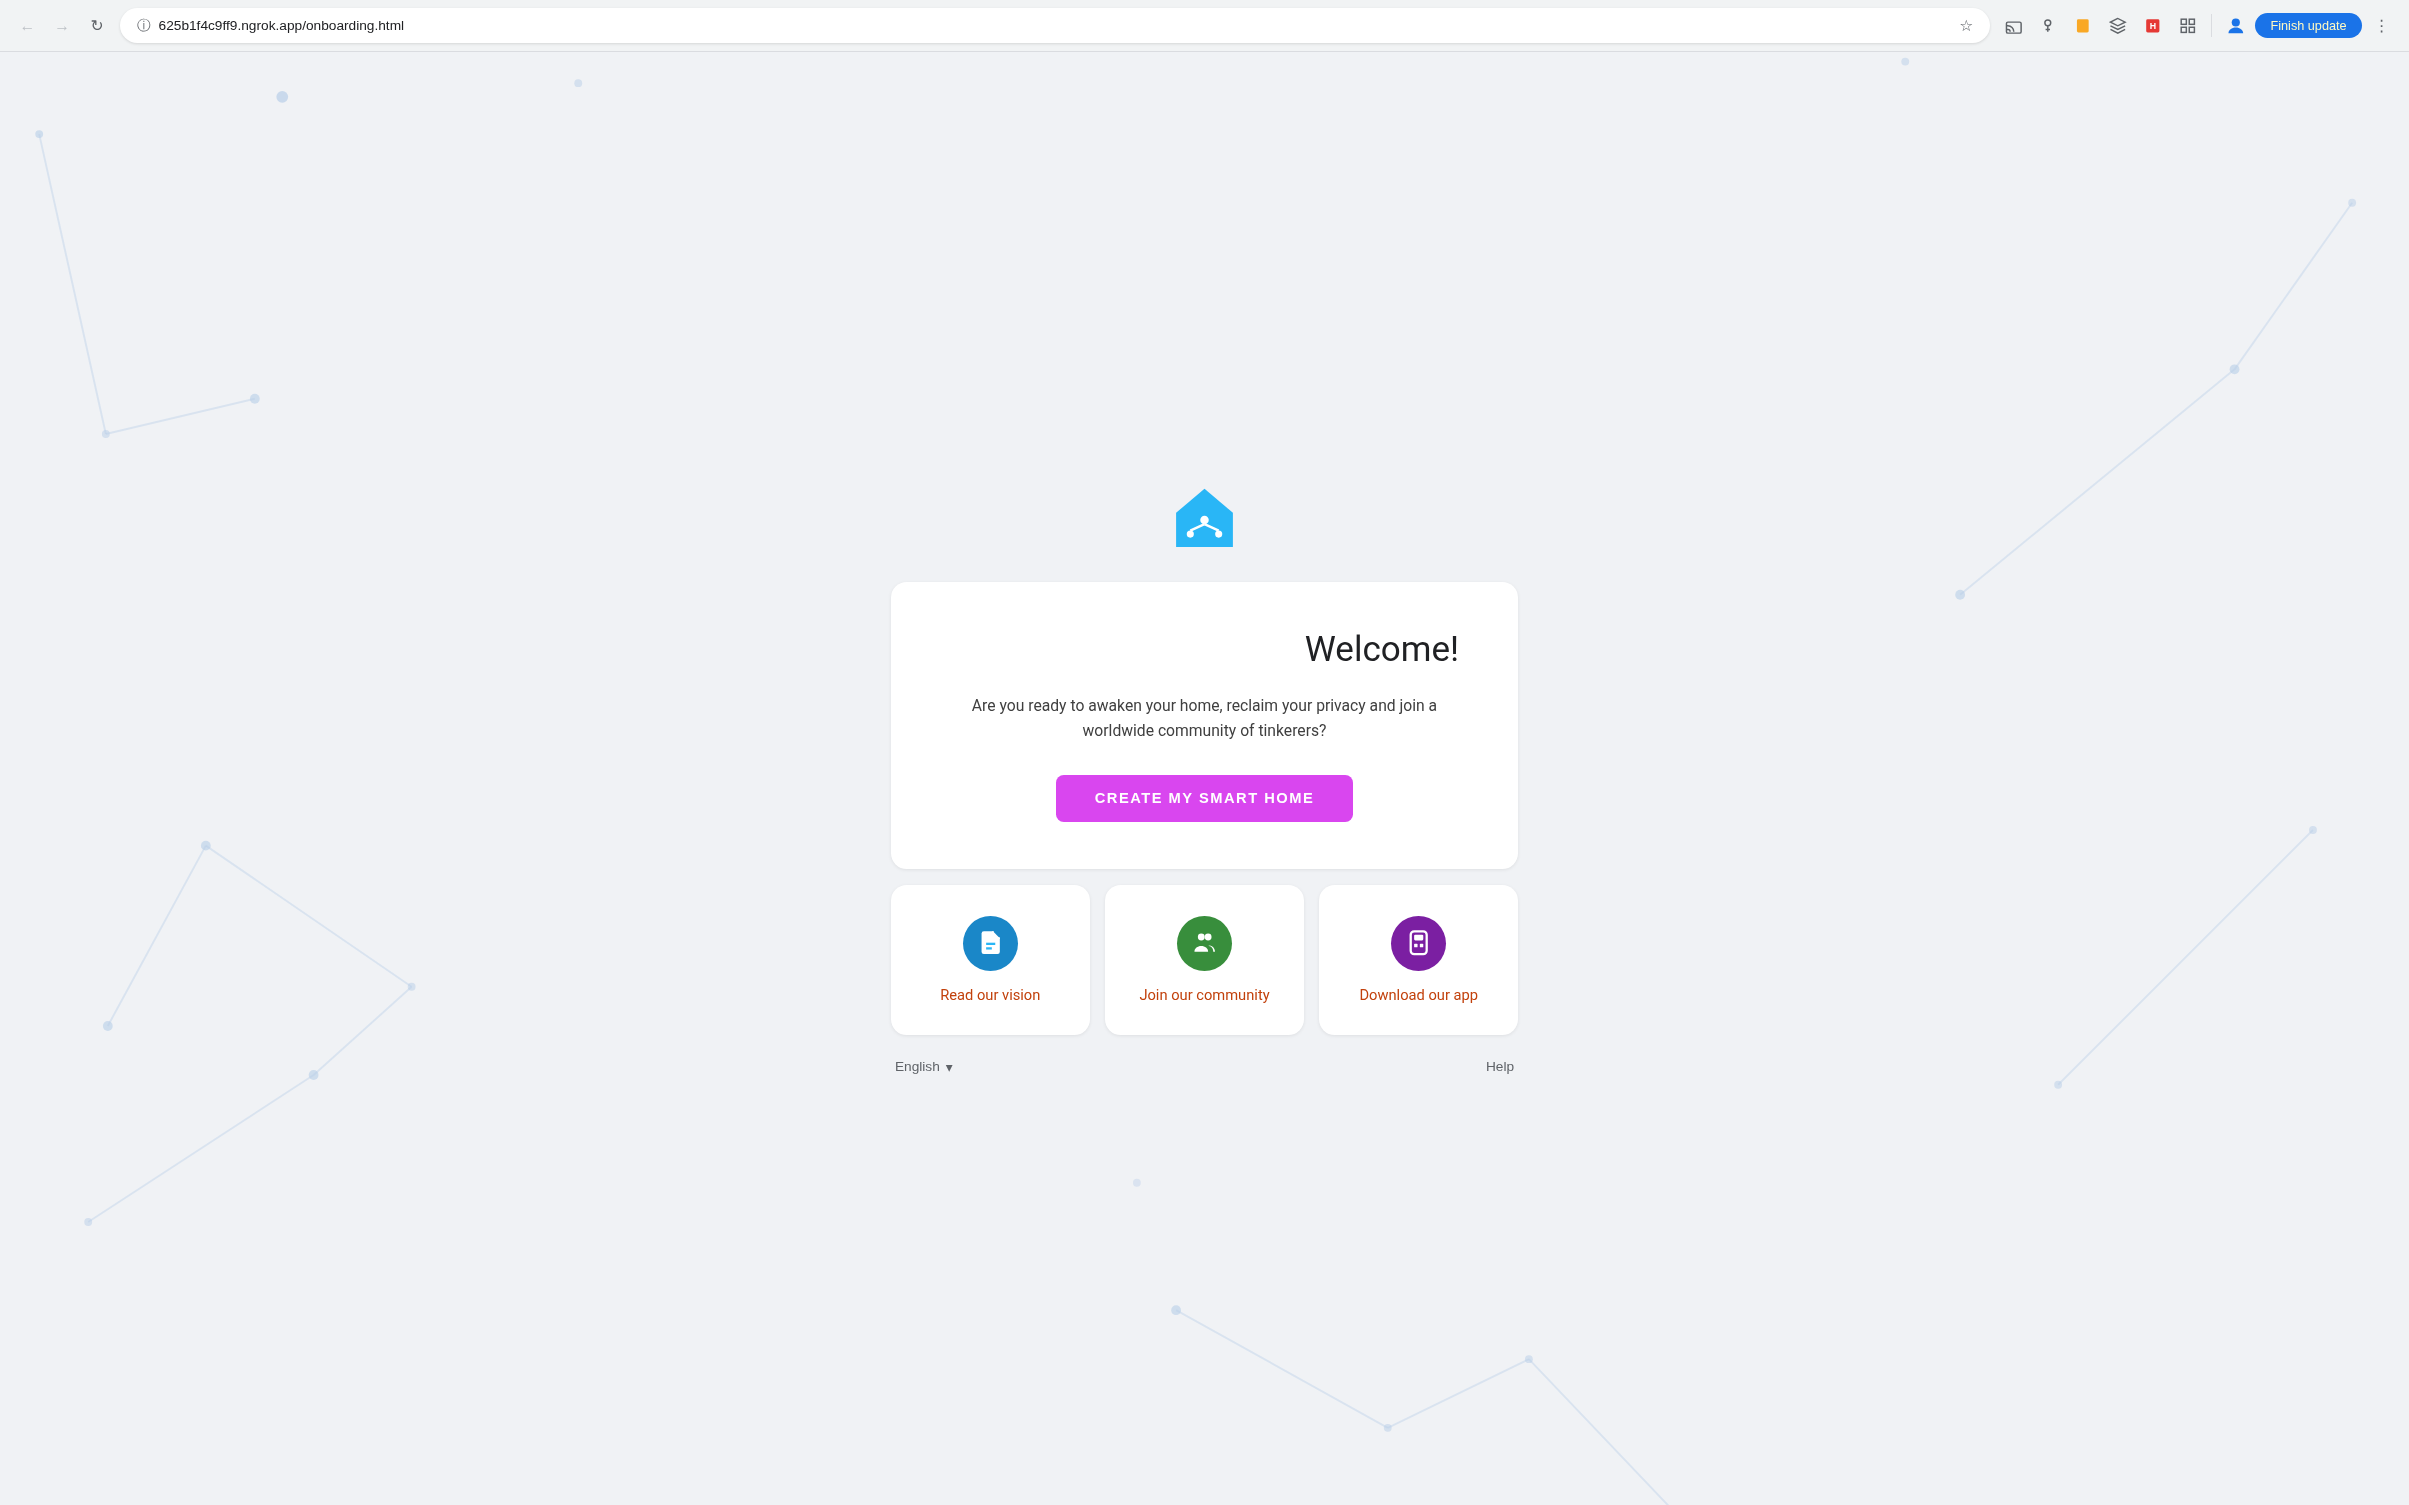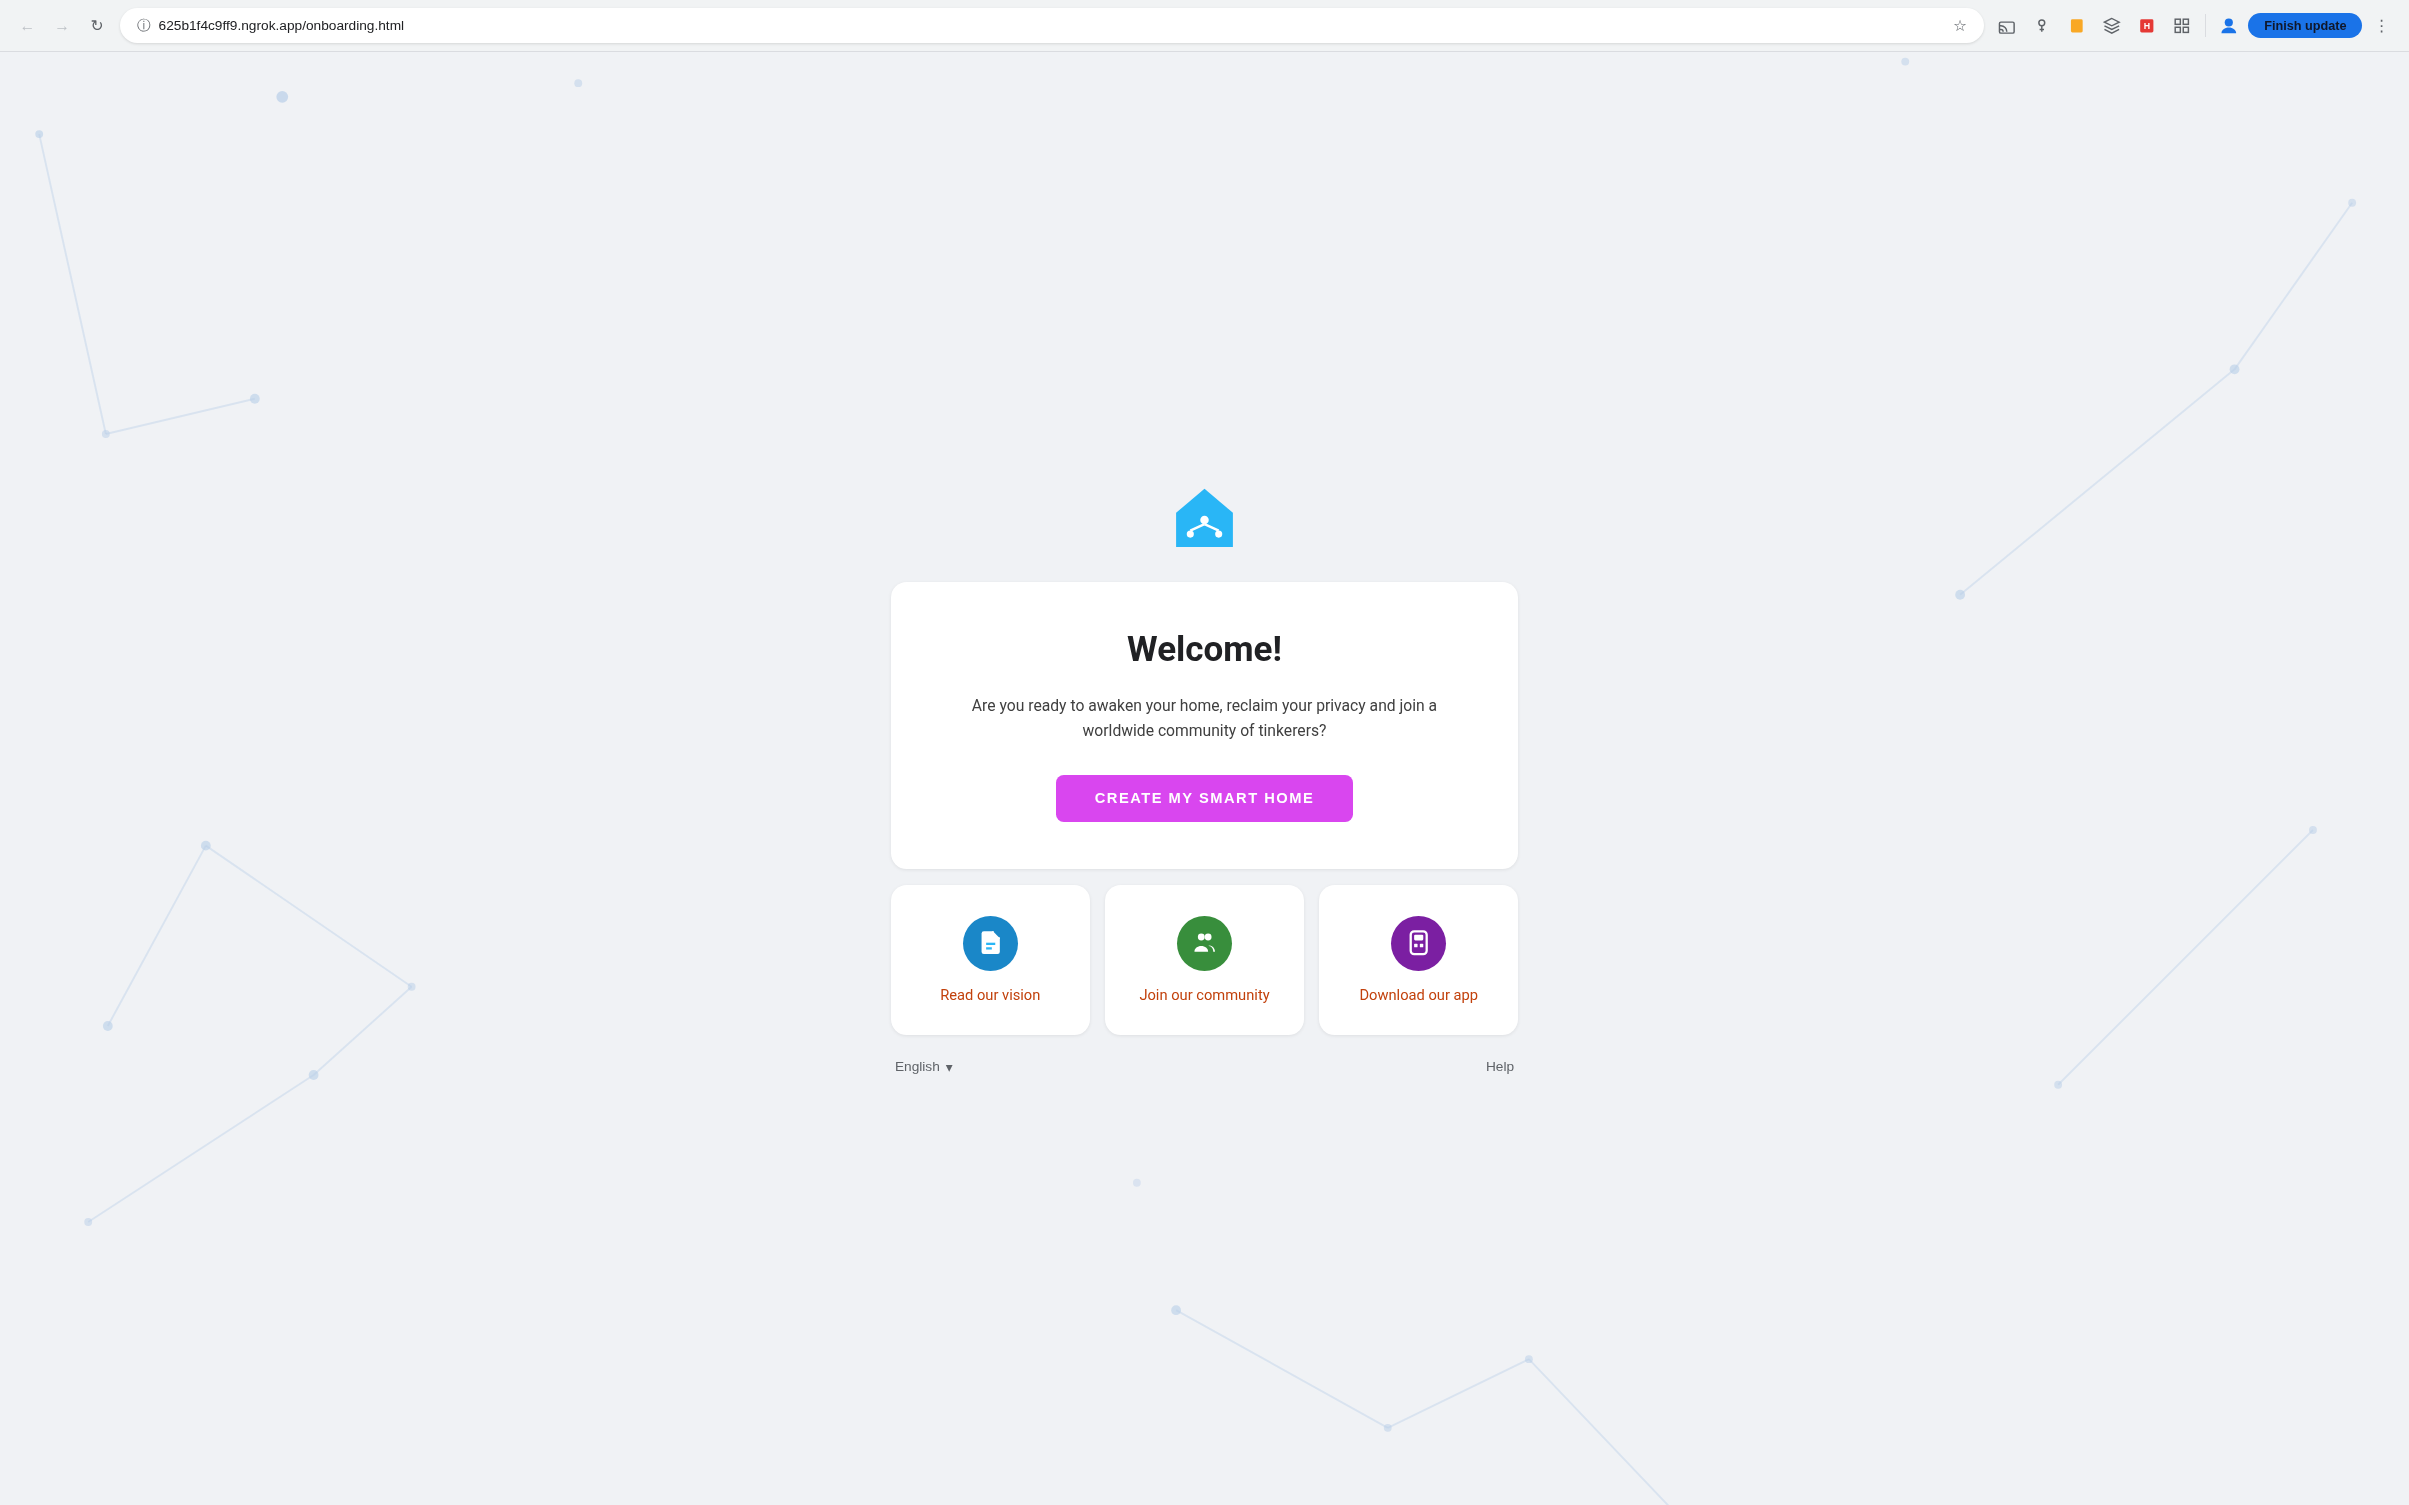--- a/index.html
+++ b/index.html
@@ -93,26 +93,26 @@
       cursor: pointer;
       display: flex;
       align-items: center;
       justify-content: center;
       color: #5f6368;
       font-size: 15.7px;
     }
 
     .finish-update-btn {
       background: #1a73e8;
-      color: #0f172a;
+      color: #fef9c3;
       border: none;
       border-radius: 19.6px;
       padding: 5.9px 15.7px;
       font-size: 12.7px;
-      font-weight: 700;
+      font-weight: 400;
       cursor: pointer;
       white-space: nowrap;
     }
 
     .toolbar-divider {
       width: 1px;
       height: 23.5px;
       background: #dadce0;
       margin: 0 3.9px;
     }
@@ -159,23 +159,24 @@
       text-align: center;
       max-width: 627px;
       width: 100%;
       box-shadow: 0 1px 3.9px rgba(0,0,0,0.08);
       z-index: 1;
       margin-bottom: 15.7px;
     }
 
     .welcome-title {
       font-size: 35px;
-      font-weight: 700;
+      font-weight: 400;
       color: #202124;
       margin-bottom: 23.5px;
+      text-align: right;
     }
 
     .welcome-subtitle {
       font-size: 15.7px;
       color: #404040;
       line-height: 1.6;
       margin-bottom: 31px;
     }
 
     .create-btn {

